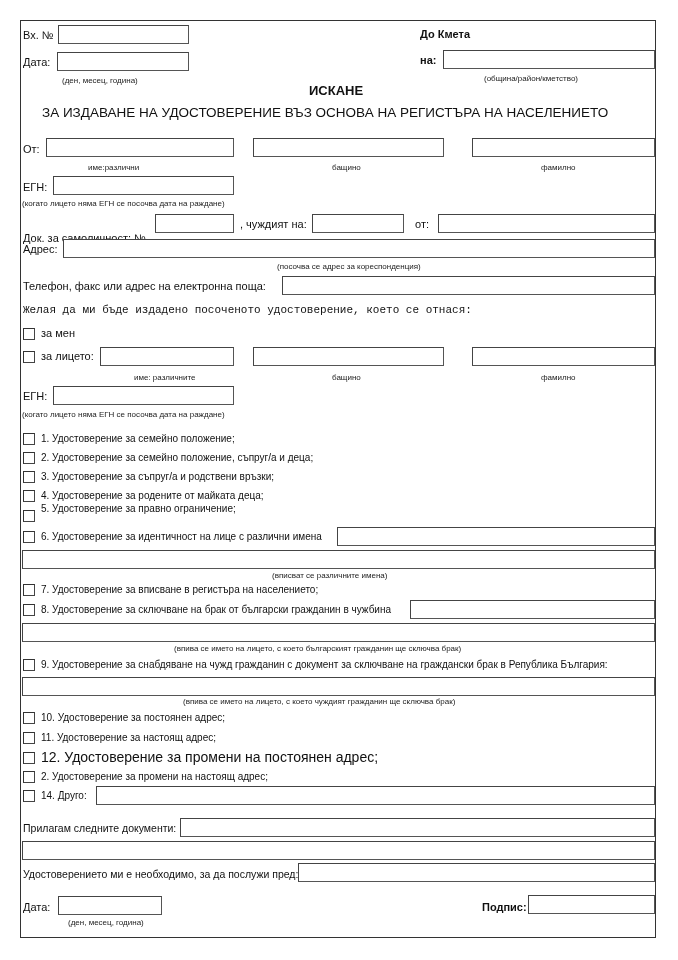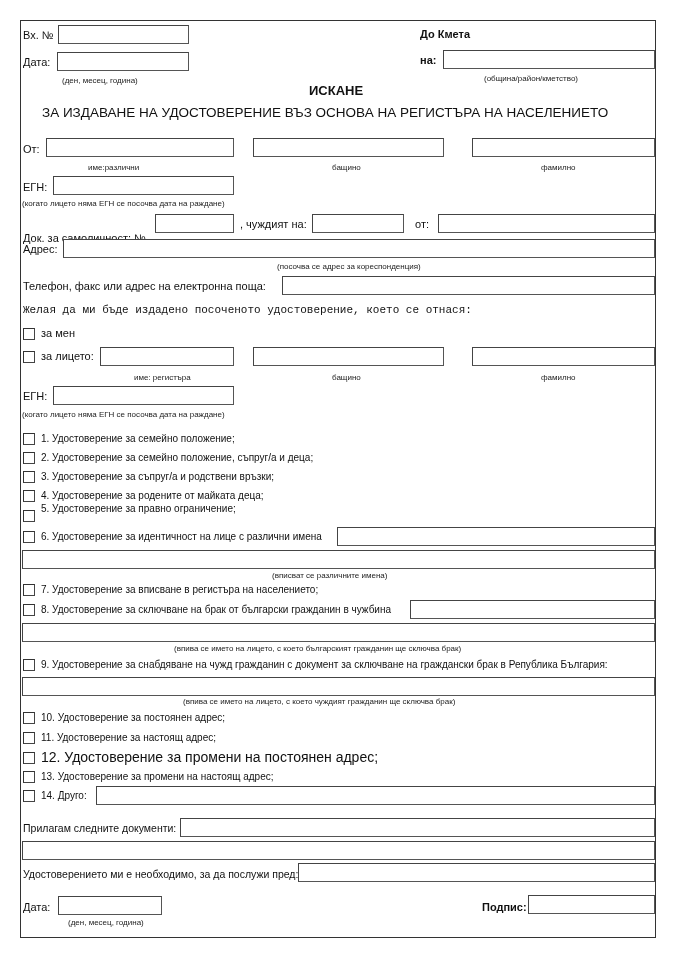--- a/index.html
+++ b/index.html
@@ -64,21 +64,21 @@
 <div class="box" style="left:282px;top:276px;width:373px;height:19px;"></div>
 
 <span class="lbl" style="left:23px;top:304px;font-family:Liberation Mono, monospace;">Желая да ми бъде издадено посоченото удостоверение, което се отнася:</span>
 <div class="cb" style="left:23px;top:328px;"></div>
 <span class="lbl" style="left:41px;top:327px;">за мен</span>
 <div class="cb" style="left:23px;top:351px;"></div>
 <span class="lbl" style="left:41px;top:350px;">за лицето:</span>
 <div class="box" style="left:100px;top:347px;width:134px;height:19px;"></div>
 <div class="box" style="left:253px;top:347px;width:191px;height:19px;"></div>
 <div class="box" style="left:472px;top:347px;width:183px;height:19px;"></div>
-<span class="small" style="left:134px;top:373px;">име: регистъра</span>
+<span class="small" style="left:134px;top:373px;">име: различните</span>
 <span class="small" style="left:332px;top:373px;">бащино</span>
 <span class="small" style="left:541px;top:373px;">фамилно</span>
 
 <span class="lbl" style="left:23px;top:390px;">ЕГН:</span>
 <div class="box" style="left:53px;top:386px;width:181px;height:19px;"></div>
 <span class="small" style="left:22px;top:410px;">(когато лицето няма ЕГН се посочва дата на раждане)</span>
 
 <div class="cb" style="left:23px;top:433px;"></div>
 <span class="lbl" style="left:41px;top:432px;font-size:10px;text-align:right;">1. Удостоверение за семейно положение;</span>
 
@@ -117,21 +117,21 @@
 <div class="cb" style="left:23px;top:712px;"></div>
 <span class="lbl" style="left:41px;top:711px;font-size:10px;">10. Удостоверение за постоянен адрес;</span>
 
 <div class="cb" style="left:23px;top:732px;"></div>
 <span class="lbl" style="left:41px;top:731px;font-size:10px;">11. Удостоверение за настоящ адрес;</span>
 
 <div class="cb" style="left:23px;top:752px;"></div>
 <span class="lbl" style="left:41px;top:751px;font-size:14px;">12. Удостоверение за промени на постоянен адрес;</span>
 
 <div class="cb" style="left:23px;top:771px;"></div>
-<span class="lbl" style="left:41px;top:770px;font-size:10px;">13. Удостоверение за промени на настоящ адрес;</span>
+<span class="lbl" style="left:41px;top:770px;font-size:10px;">2. Удостоверение за промени на настоящ адрес;</span>
 
 <div class="cb" style="left:23px;top:790px;"></div>
 <span class="lbl" style="left:41px;top:789px;font-size:10px;">14. Друго:</span>
 <div class="box" style="left:96px;top:786px;width:559px;height:19px;"></div>
 
 <span class="lbl" style="left:23px;top:822px;font-size:10.5px;">Прилагам следните документи:</span>
 <div class="box" style="left:180px;top:818px;width:475px;height:19px;"></div>
 <div class="box" style="left:22px;top:841px;width:633px;height:19px;"></div>
 
 <span class="lbl" style="left:23px;top:868px;font-size:10.5px;">Удостоверението ми е необходимо, за да послужи пред:</span>

